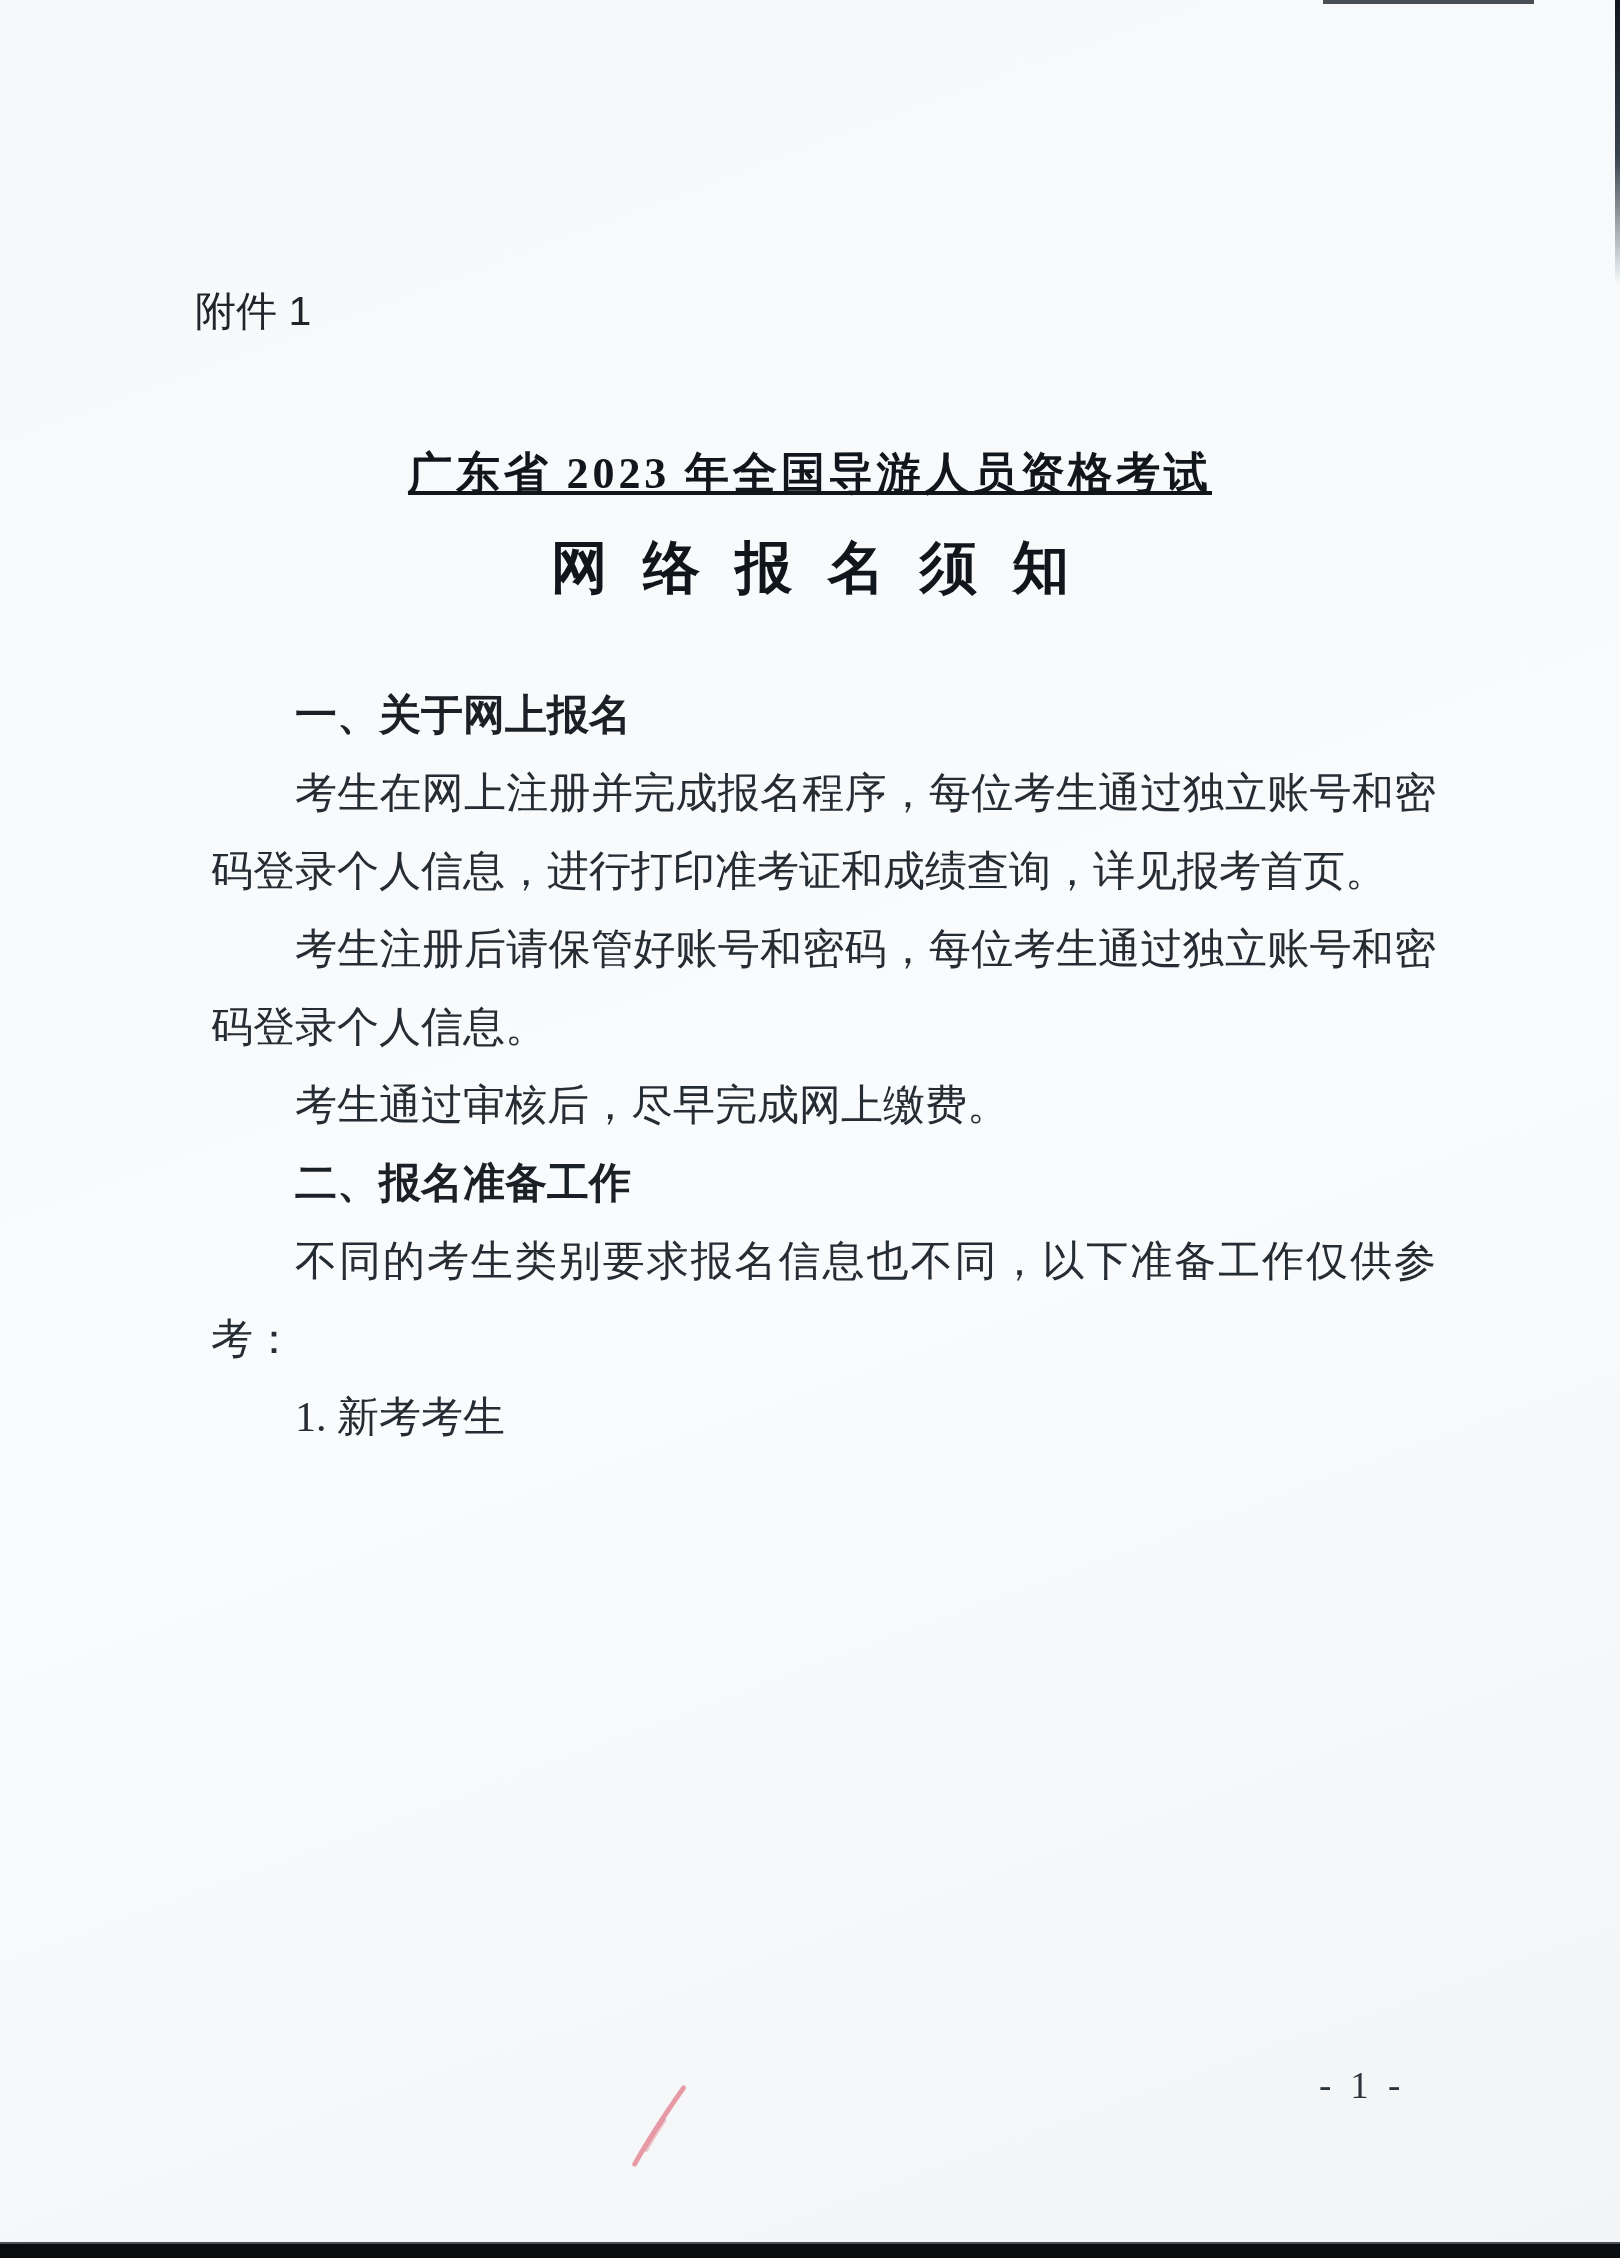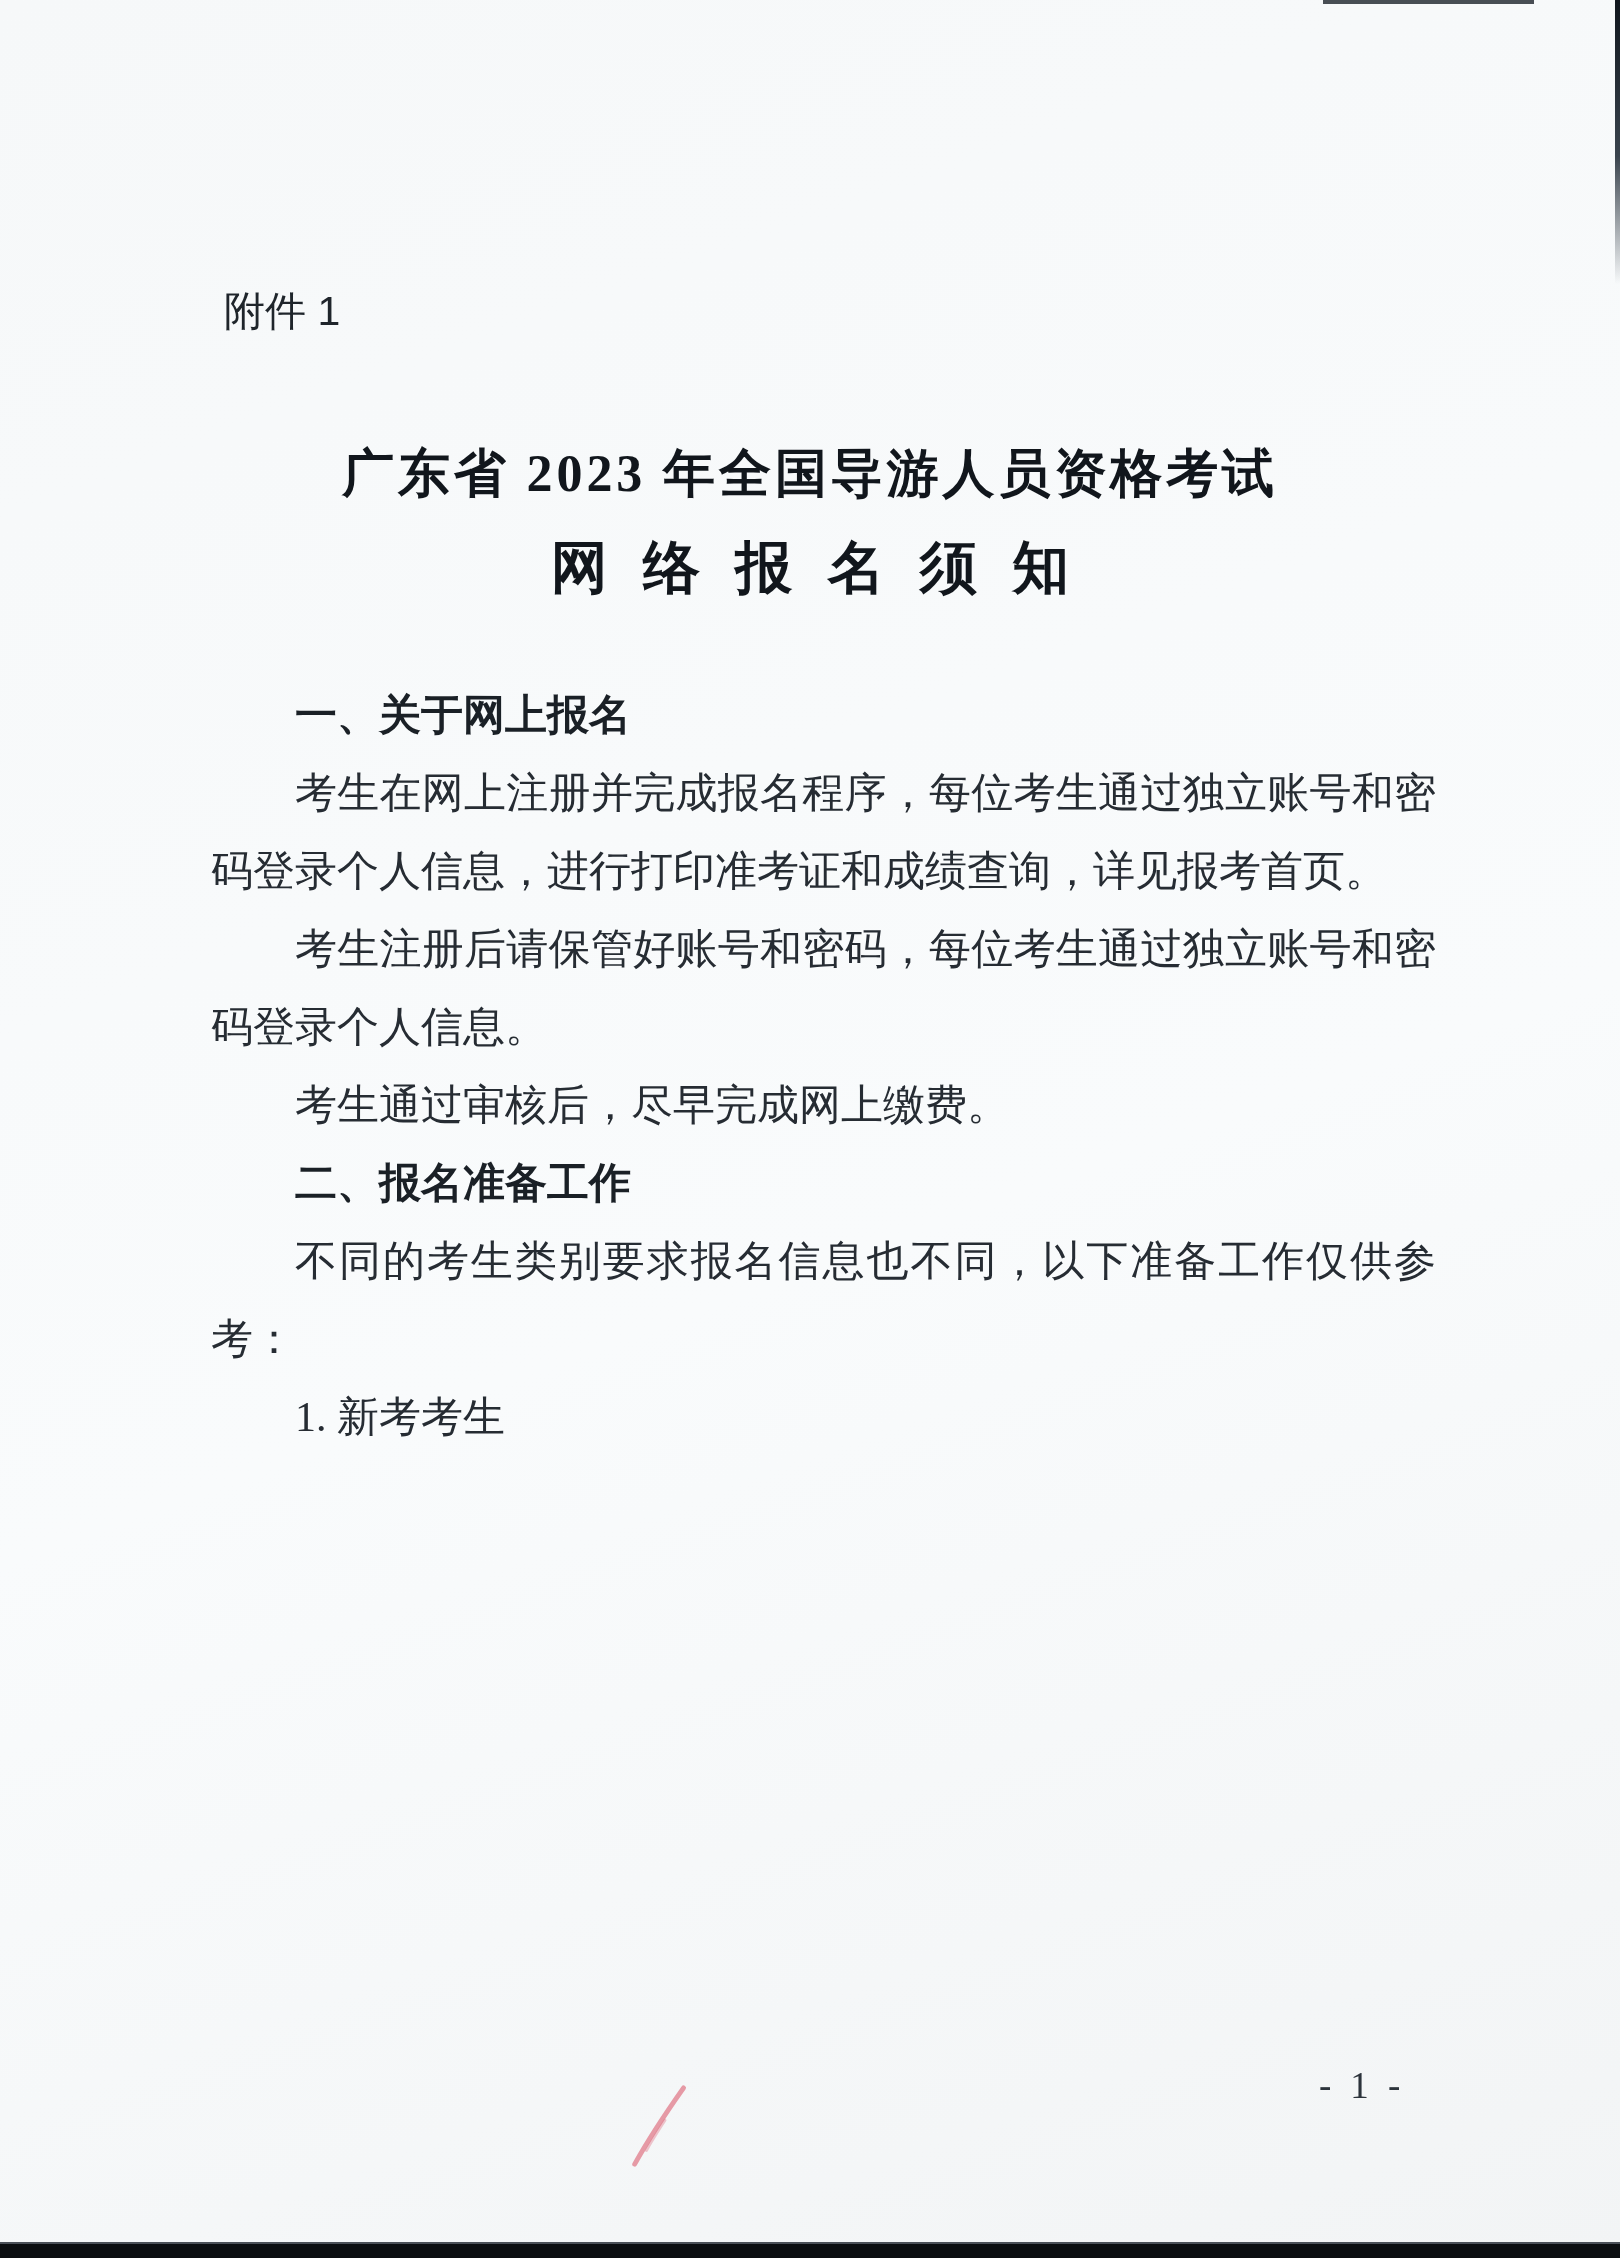--- a/index.html
+++ b/index.html
@@ -10,40 +10,41 @@
     width: 1620px;
     height: 2258px;
     overflow: hidden;
     background: linear-gradient(160deg, #f6f8f9 0%, #f9fbfc 55%, #f2f4f5 100%);
     font-family: "Liberation Serif", "DejaVu Serif", serif;
     color: #262c33;
   }
 
   .attachment-label {
     position: absolute;
-    left: 224px;
+    left: 195px;
     top: 284px;
     font-family: "Liberation Sans", "DejaVu Sans", sans-serif;
     font-size: 41px;
     color: #1f252b;
   }
 
   .doc-title {
     position: absolute;
     top: 427px;
     left: 0;
     width: 100%;
     text-align: center;
     font-weight: bold;
     color: #11161c;
   }
   .title-line1 {
-    font-size: 52px;
+    font-size: 44px;
     letter-spacing: 3.9px;
     line-height: 94px;
+    text-decoration: underline;
   }
   .title-line2 {
     font-size: 57px;
     letter-spacing: 0.62em;
     padding-left: 0.62em;
     line-height: 94px;
   }
 
   .content {
     position: absolute;

